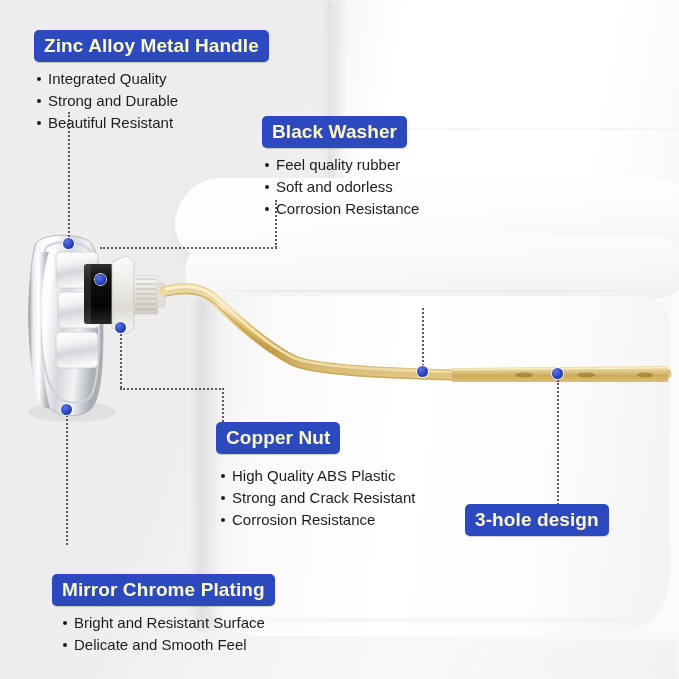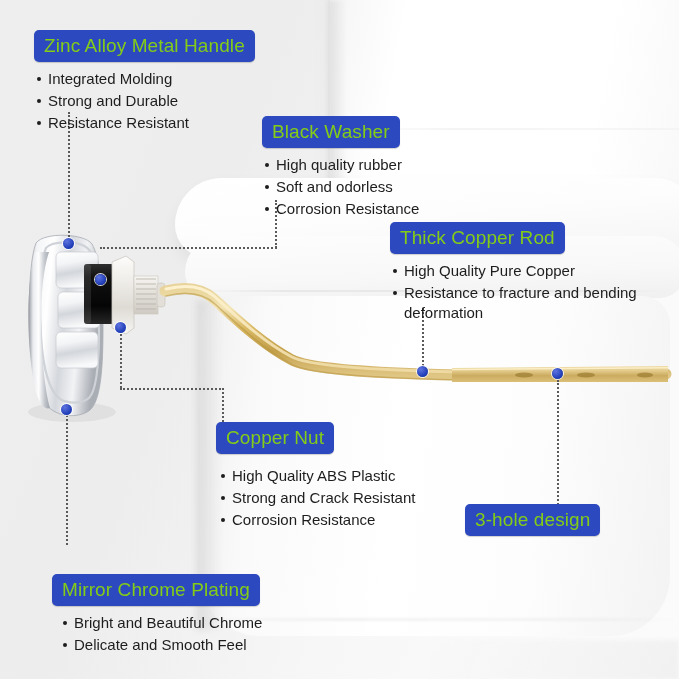--- a/index.html
+++ b/index.html
@@ -142,22 +142,22 @@
     border-radius: 50%;
     background: radial-gradient(circle at 34% 30%, #5e73e0, #1d3bb5 70%);
     box-shadow: 0 0 0 1px rgba(255,255,255,0.85);
   }
 
   
   .callout { position: absolute; }
   .tag {
     display: inline-block;
     background: #2c49c0;
-    color: #84cc16;
-    font-weight: normal;
+    color: #fef9c3;
+    font-weight: bold;
     font-size: 19px;
     line-height: 1;
     padding: 6px 10px 7px 10px;
     border-radius: 5px;
     letter-spacing: 0.1px;
     white-space: nowrap;
     box-shadow: 0 1px 1px rgba(0,0,0,0.18);
   }
   ul.bullets {
     list-style: none;
@@ -337,57 +337,50 @@
 
   <div class="dot-v" style="left:557px; top:380px; height:125px;"></div>
   <div class="anchor" style="left:552px; top:368px;"></div>
 
   <div class="dot-v" style="left:66px; top:412px; height:133px;"></div>
   <div class="anchor" style="left:61px; top:404px;"></div>
 
   <div class="callout" style="left:34px; top:30px;">
     <div class="tag">Zinc Alloy Metal Handle</div>
     <ul class="bullets">
-      <li>Integrated Molding</li>
+      <li>Integrated Quality</li>
       <li>Strong and Durable</li>
-      <li>Resistance Resistant</li>
+      <li>Beautiful Resistant</li>
     </ul>
   </div>
 
   <div class="callout" style="left:262px; top:116px;">
     <div class="tag">Black Washer</div>
     <ul class="bullets">
-      <li>High quality rubber</li>
+      <li>Feel quality rubber</li>
       <li>Soft and odorless</li>
       <li>Corrosion Resistance</li>
     </ul>
   </div>
 
-  <div class="callout" style="left:390px; top:222px; width:272px;">
-    <div class="tag">Thick Copper Rod</div>
-    <ul class="bullets">
-      <li>High Quality Pure Copper</li>
-      <li class="wrap">Resistance to fracture and bending deformation</li>
-    </ul>
-  </div>
 
   <div class="callout" style="left:216px; top:422px;">
     <div class="tag">Copper Nut</div>
     <ul class="bullets" style="margin-top:12px; padding-left:16px;">
       <li>High Quality ABS Plastic</li>
       <li>Strong and Crack Resistant</li>
       <li>Corrosion Resistance</li>
     </ul>
   </div>
 
   <div class="callout" style="left:465px; top:504px; width:190px;">
     <div class="tag">3-hole design</div>
   </div>
 
   <div class="callout" style="left:52px; top:574px;">
     <div class="tag">Mirror Chrome Plating</div>
     <ul class="bullets" style="padding-left:22px;">
-      <li>Bright and Beautiful Chrome</li>
+      <li>Bright and Resistant Surface</li>
       <li>Delicate and Smooth Feel</li>
     </ul>
   </div>
 
 </div>
 
 </body></html>

